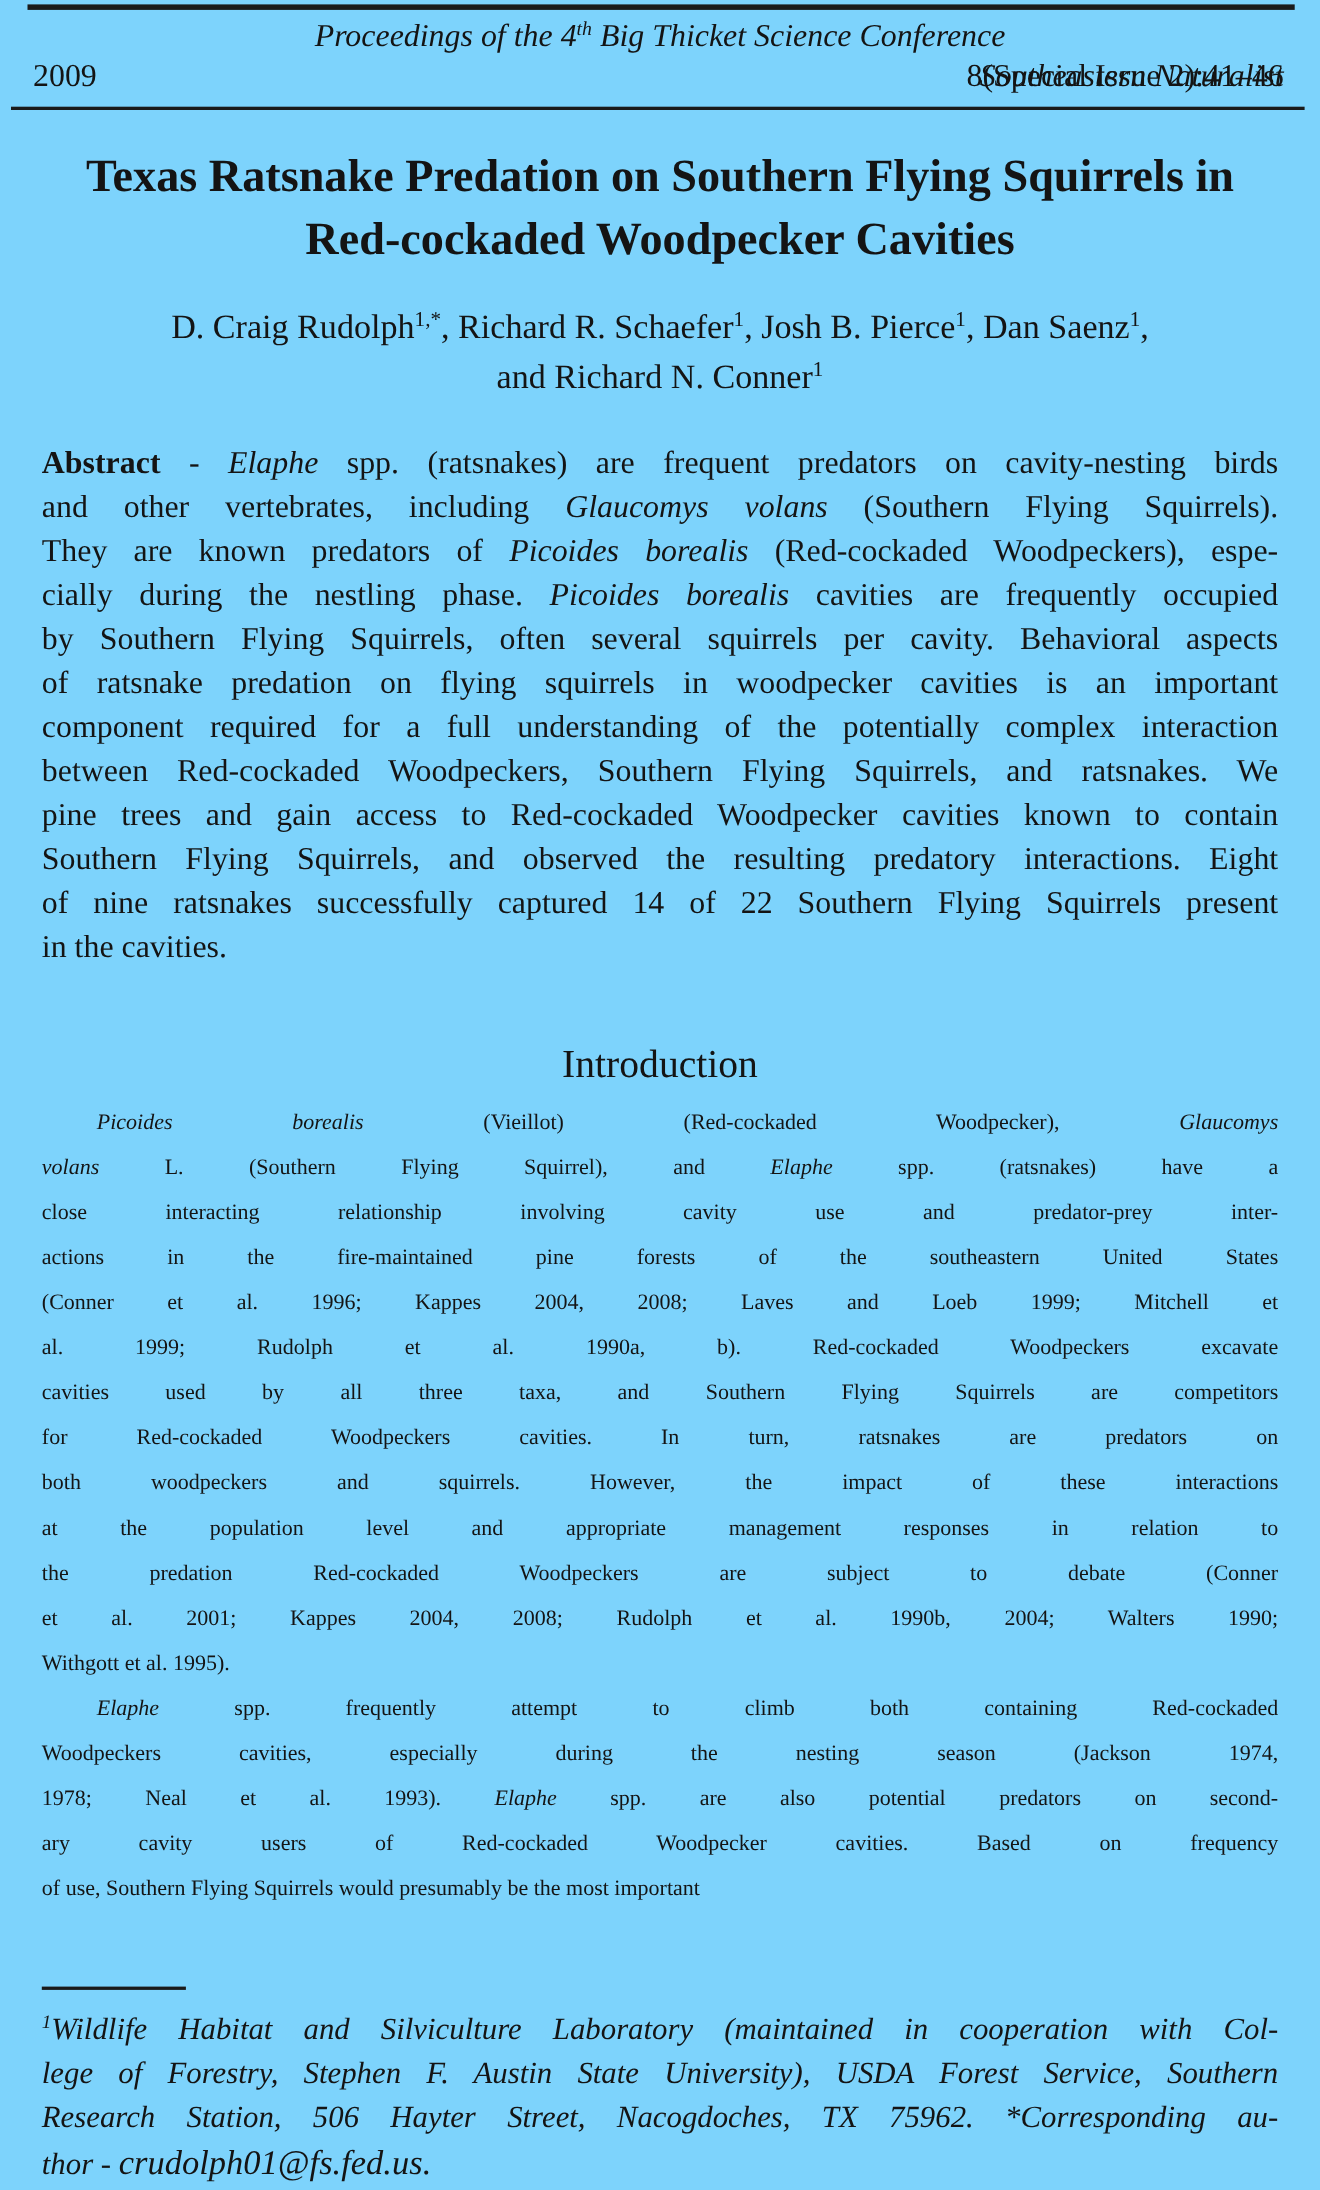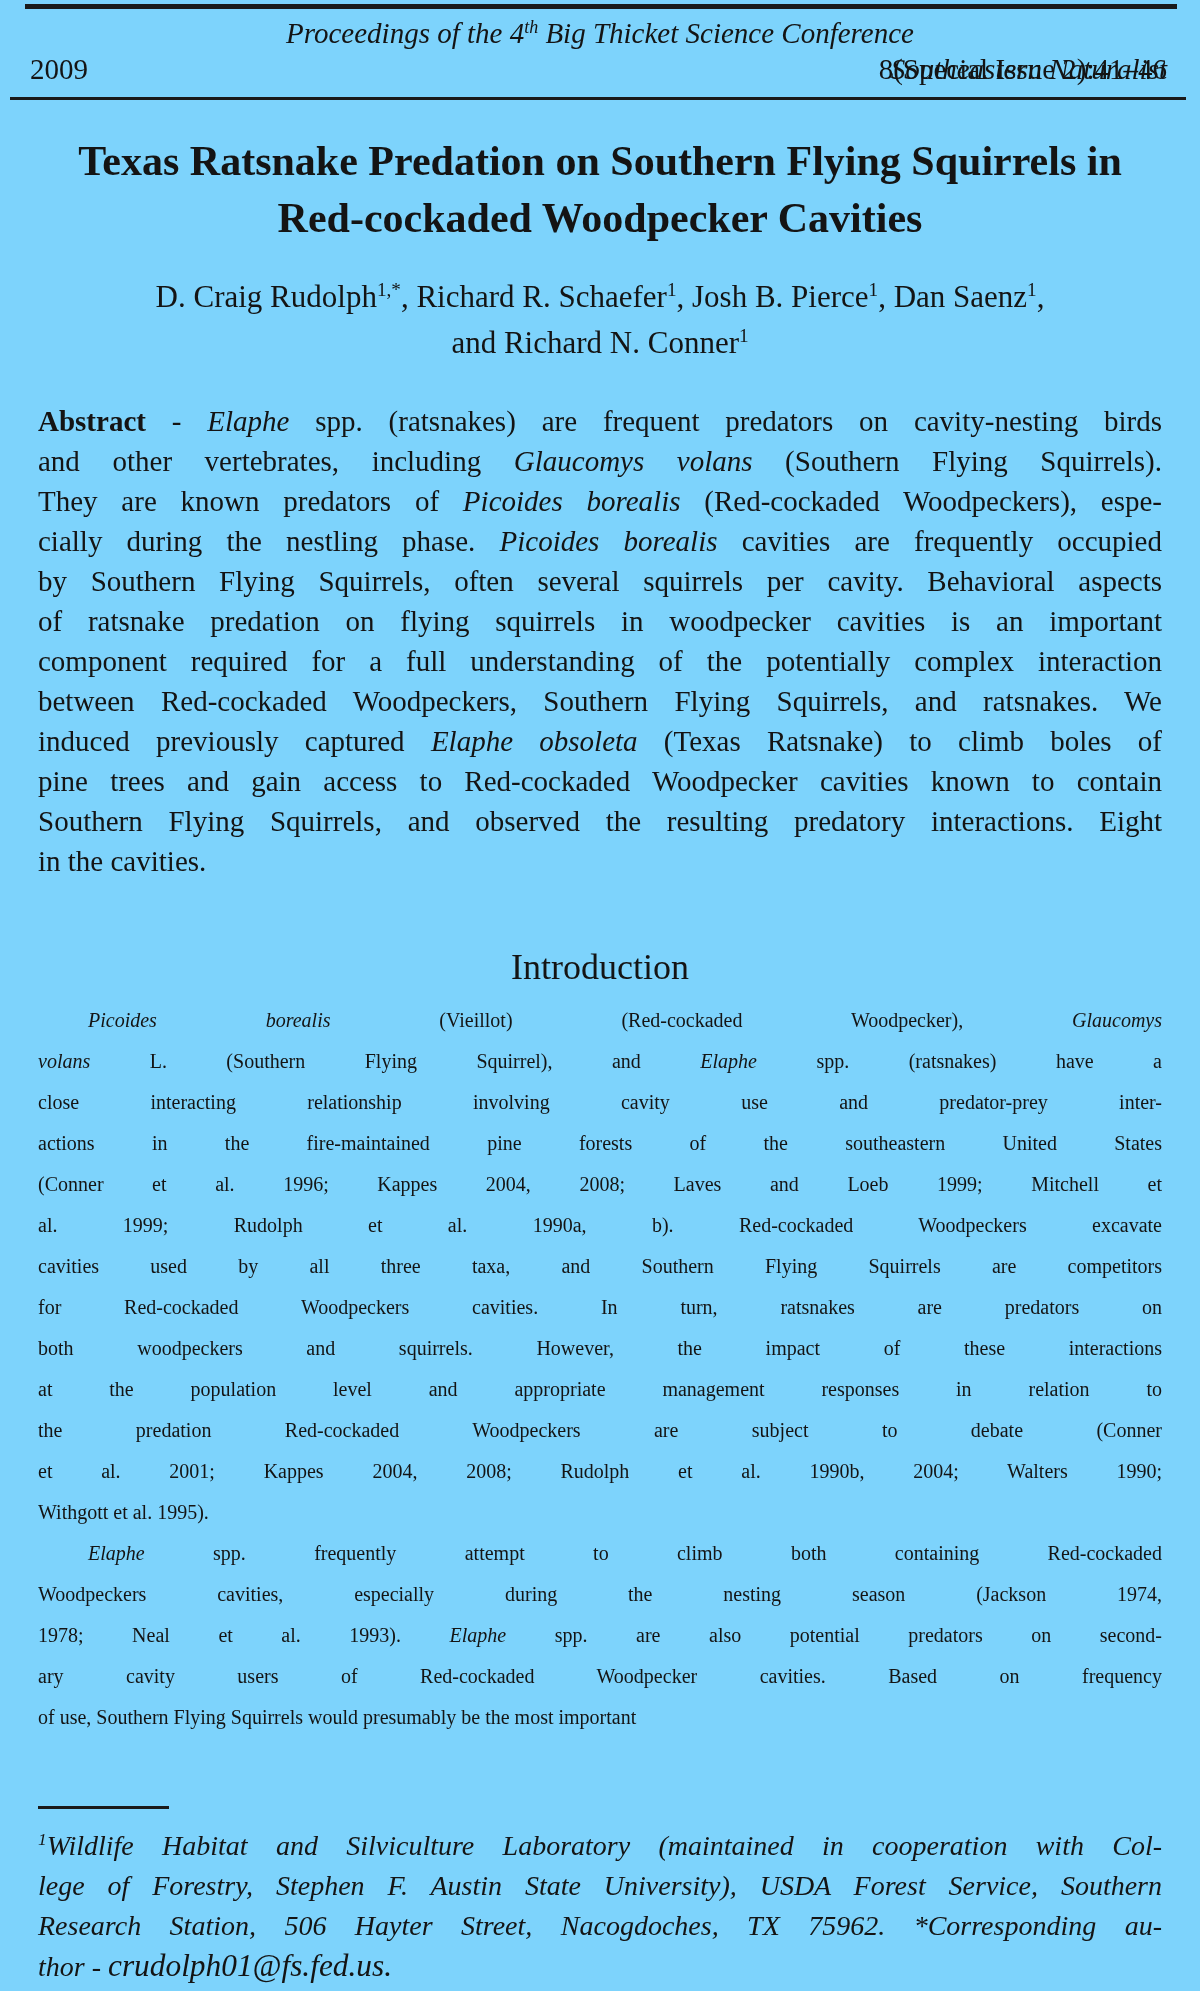--- a/index.html
+++ b/index.html
@@ -92,23 +92,23 @@
 
   <div class="abstract just">
       <div class="line"><span class="bd">Abstract</span><span> - </span><span class="it">Elaphe</span><span> spp. (ratsnakes) are frequent predators on cavity-nesting birds</span></div>
       <div class="line"><span>and other vertebrates, including </span><span class="it">Glaucomys volans</span><span> (Southern Flying Squirrels).</span></div>
       <div class="line"><span>They are known predators of </span><span class="it">Picoides borealis</span><span> (Red-cockaded Woodpeckers), espe-</span></div>
       <div class="line"><span>cially during the nestling phase. </span><span class="it">Picoides borealis</span><span> cavities are frequently occupied</span></div>
       <div class="line"><span>by Southern Flying Squirrels, often several squirrels per cavity. Behavioral aspects</span></div>
       <div class="line"><span>of ratsnake predation on flying squirrels in woodpecker cavities is an important</span></div>
       <div class="line"><span>component required for a full understanding of the potentially complex interaction</span></div>
       <div class="line"><span>between Red-cockaded Woodpeckers, Southern Flying Squirrels, and ratsnakes. We</span></div>
-      <div class="line"><span>induced previously captured </span><span class="it">Elaphe obsoleta</span><span> (Texas Ratsnake) to climb boles of</span></div>
       <div class="line"><span>pine trees and gain access to Red-cockaded Woodpecker cavities known to contain</span></div>
       <div class="line"><span>Southern Flying Squirrels, and observed the resulting predatory interactions. Eight</span></div>
+      <div class="line"><span>of nine ratsnakes successfully captured 14 of 22 Southern Flying Squirrels present</span></div>
       <div class="line last"><span>in the cavities.</span></div>
     </div>
 
   <div class="h-intro">Introduction</div>
 
   <div class="intro">
     <div class="just indent-first">
         <div class="line indent"><span class="it">Picoides borealis</span><span> (Vieillot) (Red-cockaded Woodpecker), </span><span class="it">Glaucomys</span></div>
         <div class="line"><span class="it">volans</span><span> L. (Southern Flying Squirrel), and </span><span class="it">Elaphe</span><span> spp. (ratsnakes) have a</span></div>
         <div class="line"><span>close interacting relationship involving cavity use and predator-prey inter-</span></div>

